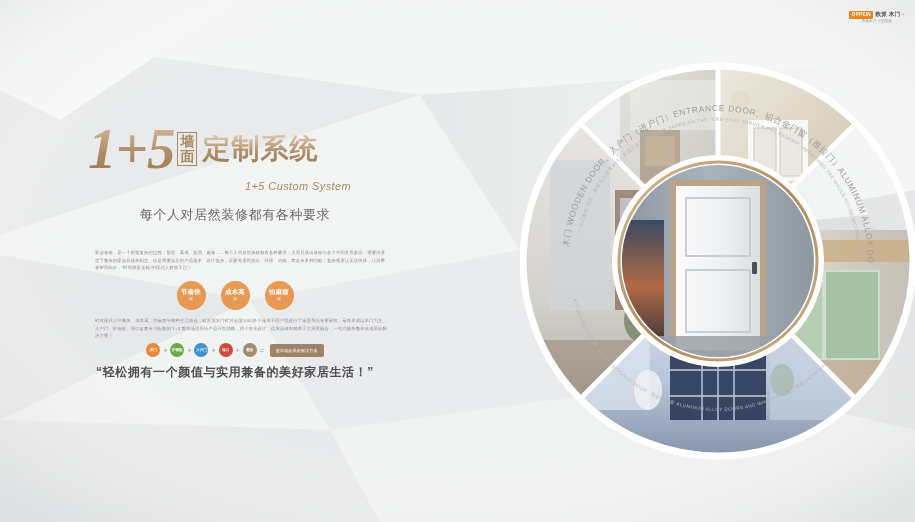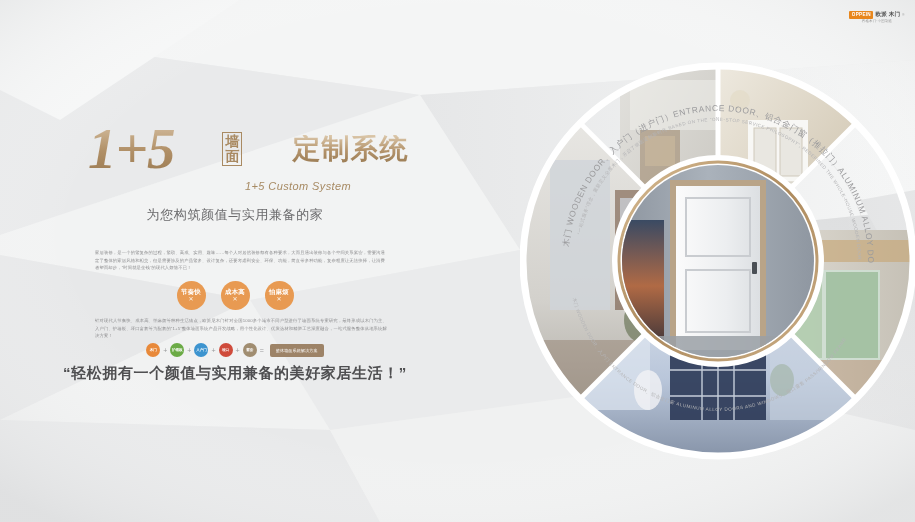--- a/index.html
+++ b/index.html
@@ -68,21 +68,20 @@
     top: 118px;
     width: 300px;
     height: 80px;
   }
   .title-main {
     position: absolute;
     left: 0; top: 2px;
     display: flex;
     align-items: center;
     white-space: nowrap;
-    gap: 45px;
   }
   .t-15 {
     font-family: "Liberation Serif", "DejaVu Serif", serif;
     font-style: italic;
     font-weight: bold;
     font-size: 57px;
     line-height: 1;
     letter-spacing: -1px;
     background: linear-gradient(180deg, #d7c2a5 0%, #b08f66 55%, #9a7a52 100%);
     -webkit-background-clip: text;
@@ -205,21 +204,21 @@
     letter-spacing: .2px;
     margin-left: 3px;
   }
 
   
   .quote {
     position: absolute;
     left: 0; top: 364px;
     width: 470px;
     text-align: center;
-    font-size: 15px;
+    font-size: 12px;
     font-weight: bold;
     color: #4f4f51;
     letter-spacing: .6px;
   }
 
   
   .collage {
     position: absolute;
     left: 520px;
     top: 40px;
@@ -288,21 +287,21 @@
       <span class="t-box">
         <span>墙</span>
         <span>面</span>
       </span>
       <span class="t-sys">定制系统</span>
     </div>
     <div class="title-en">1+5 Custom System</div>
   </div>
 
   <div class="tagline">
-    <div class="tagline-2">为您构筑颜值与实用兼备的家</div>
+    <div class="tagline-2">每个人对居然装修都有各种要求</div>
   </div>
 
   <div class="body-copy">家居装修，是一个的繁复杂的过程，繁琐、高成、实用、趣味……每个人对居然装修都有各种要求，大而且通出装修与各个空间关系紧密，需要沟通定了整体的家居风格和相交，但是需要涉及的产品繁多、设计复杂，还要考虑到安全、环保、功能，简直带多种功能，复杂程度让无法抉择，让消费者望而却步，“时间就是金钱”的现代人烦恼不已！</div>
 
   <div class="pains">
     <div class="pain">
       <span class="pain-label">节奏快</span>
       <span class="pain-x">✕</span>
     </div>
     <div class="pain">

